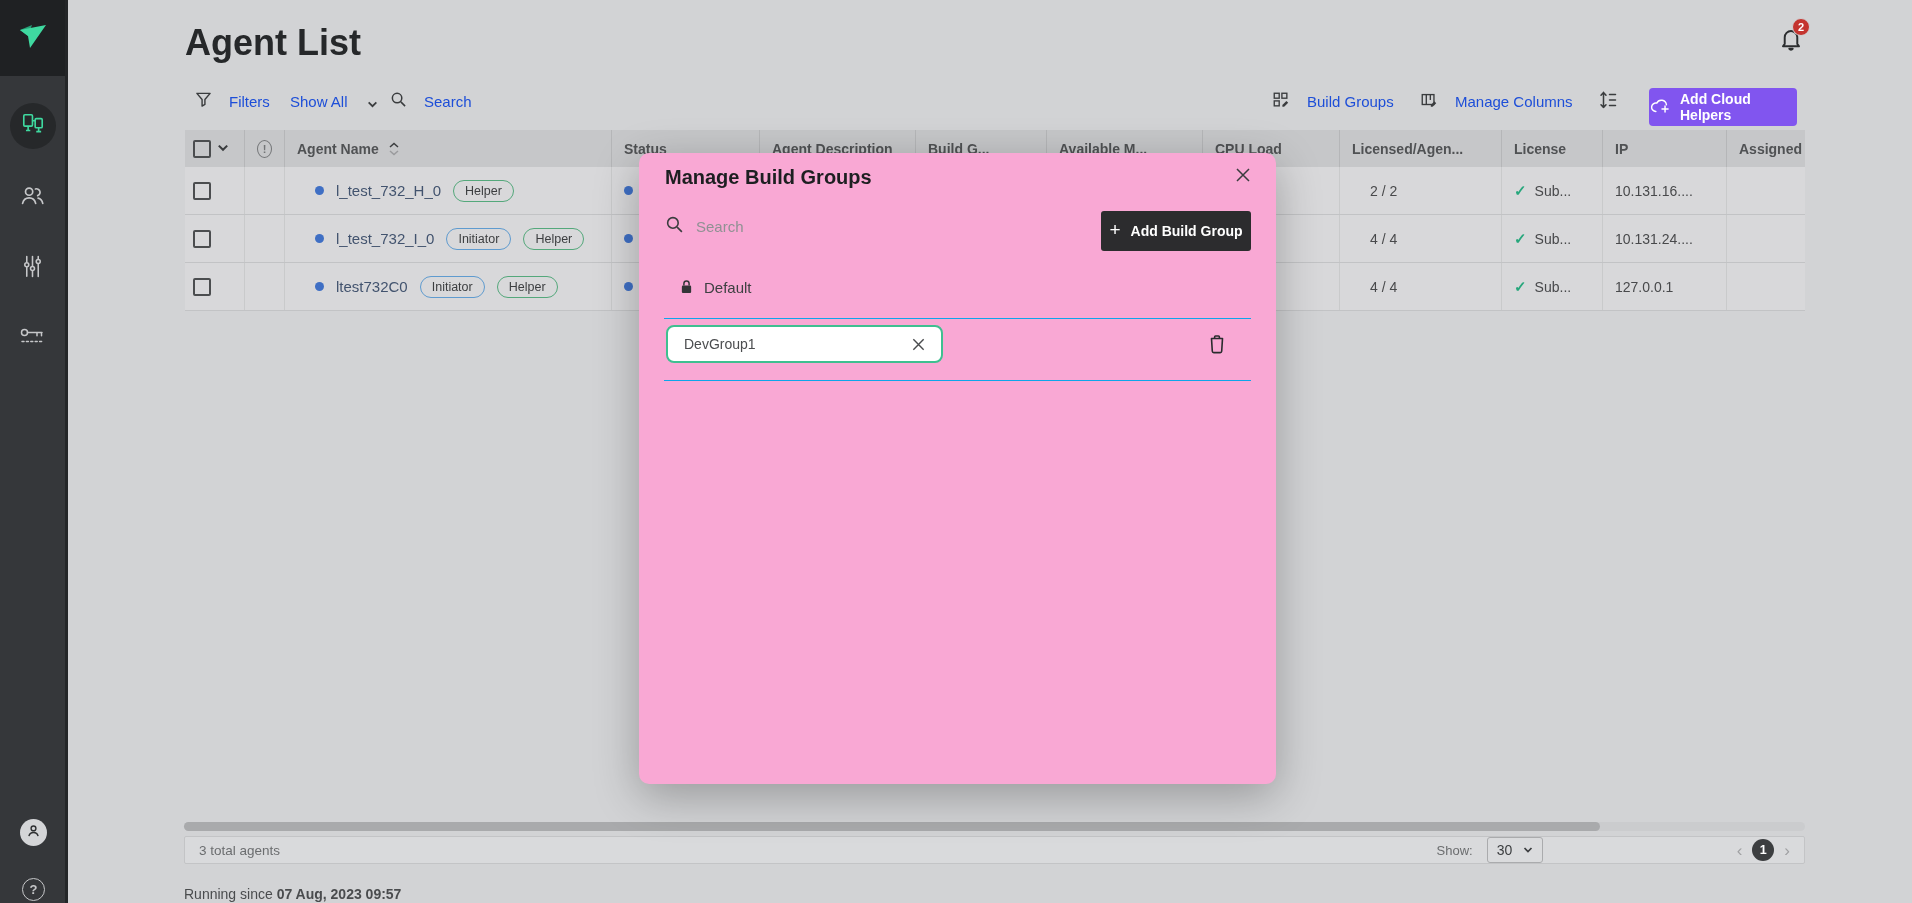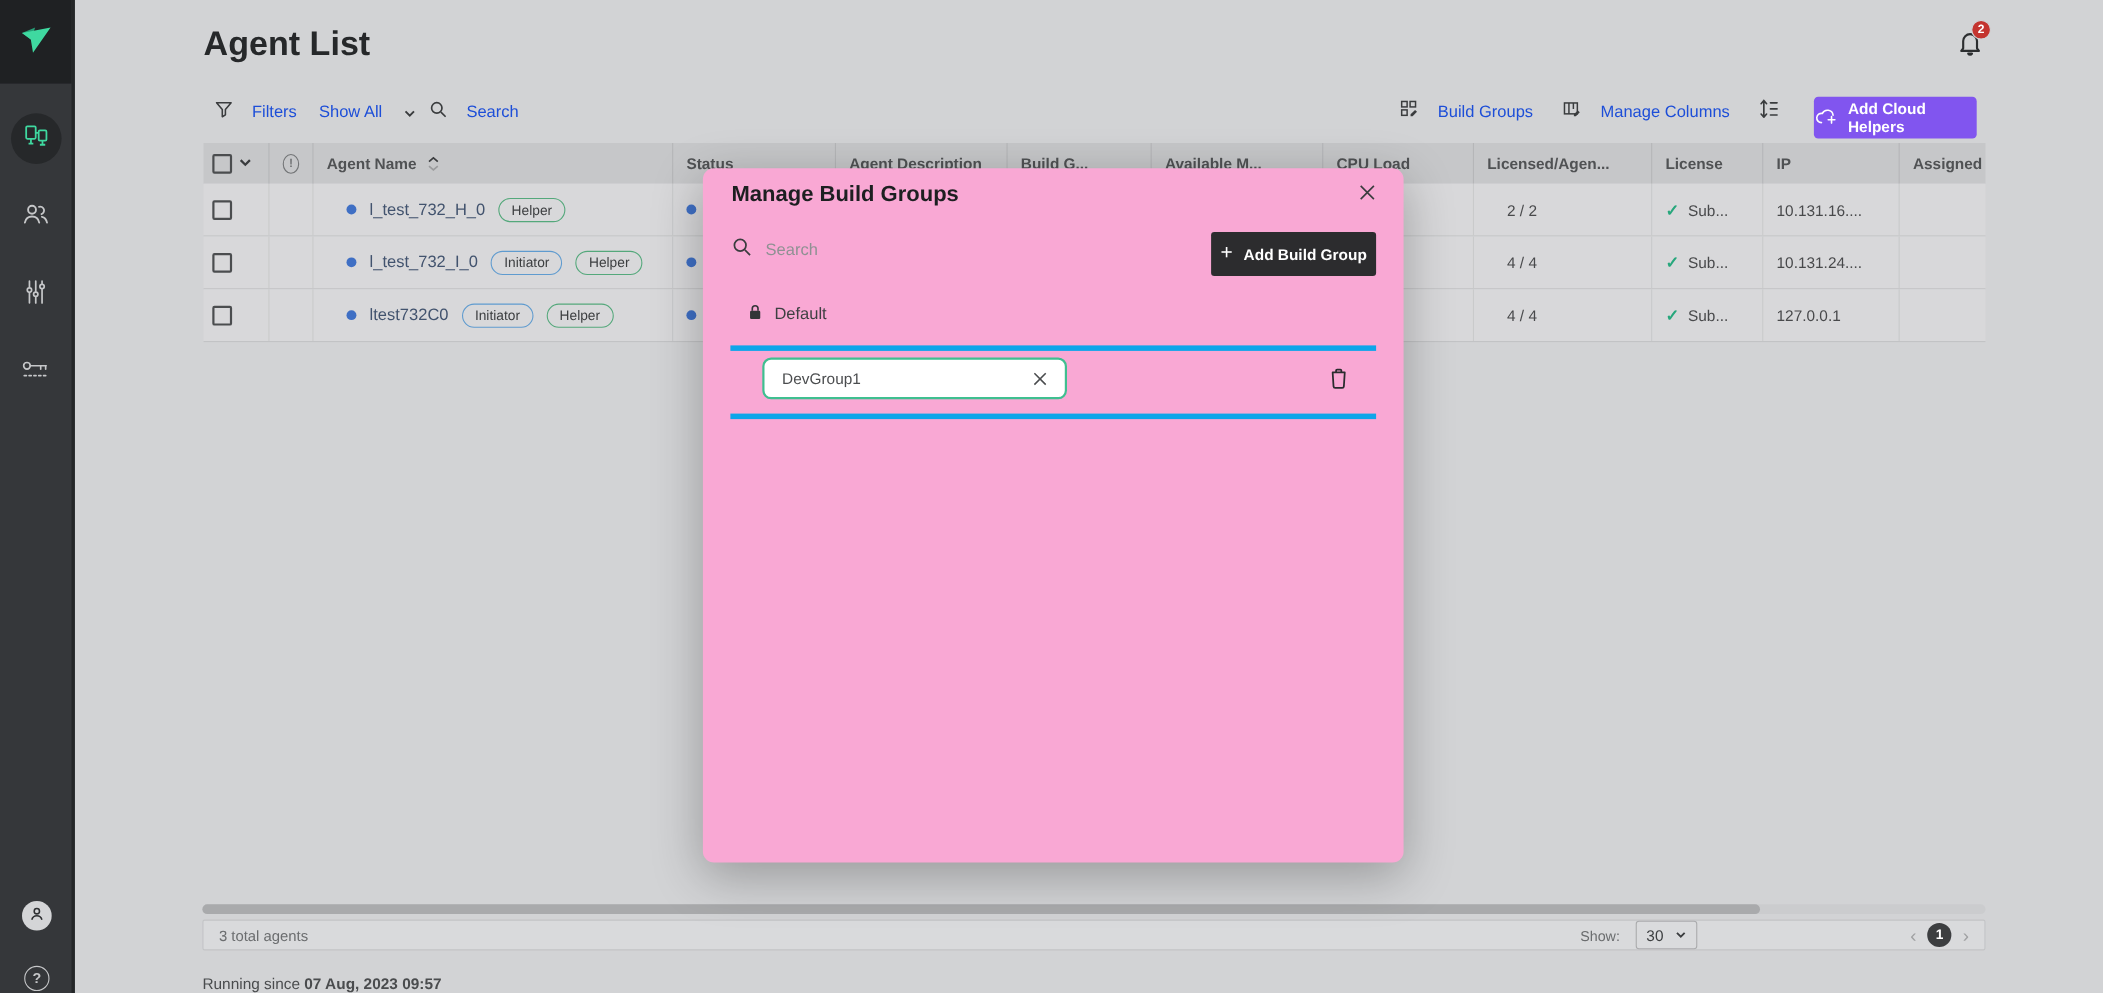--- a/index.html
+++ b/index.html
@@ -10,21 +10,21 @@
 
   
   .sidebar { left:0; top:0; width:68px; height:903px; background:#35373a; border-right:3px solid #242628; }
   .logo-block { left:0; top:0; width:65px; height:76px; background:#1f2123; display:flex; align-items:center; justify-content:center; }
   .side-icon { left:0; width:65px; display:flex; align-items:center; justify-content:center; color:#c6c7c9; cursor:pointer; }
   .active-circle { left:10px; top:103px; width:46px; height:46px; border-radius:50%; background:#26282a; display:flex; align-items:center; justify-content:center; cursor:pointer; }
   .avatar-circle { left:20px; top:819px; width:27px; height:27px; border-radius:50%; background:#d4d5d7; display:flex; align-items:center; justify-content:center; cursor:pointer; }
   .help-circle { left:22px; top:878px; width:23px; height:23px; border-radius:50%; border:1.6px solid #c6c7c9; color:#c6c7c9; display:flex; align-items:center; justify-content:center; font-size:13px; font-weight:bold; cursor:pointer; }
 
   
-  .page-title { left:185px; top:22px; font-size:31px; font-weight:bold; color:#26282a; }
+  .page-title { left:185px; top:22px; font-size:36px; font-weight:bold; color:#26282a; }
   .bell { left:1778px; top:26px; width:26px; height:26px; color:#2c2e30; cursor:pointer; }
   .bell-badge { left:1792px; top:18px; min-width:18px; height:18px; border-radius:9px; background:#c4342f; color:#fff; font-size:11px; font-weight:bold; display:flex; align-items:center; justify-content:center; border:1px solid #d2d3d5; }
   .tool { display:flex; align-items:center; gap:17px; color:#1d4ed8; font-size:15px; cursor:pointer; height:32px; }
   .chev { width:10px; height:10px; margin-left:2px; }
 
   .btn-purple { left:1649px; top:88px; width:148px; height:38px; background:#8155ef; border-radius:4px; color:#fff; display:flex; align-items:center; justify-content:center; gap:9px; font-size:14px; font-weight:bold; cursor:pointer; }
 
   
   .table { left:185px; top:130px; width:1620px; }
   .t-header { display:grid; grid-template-columns:60px 40px 327px 148px 156px 131px 156px 137px 162px 101px 124px 78px; height:37px; background:#c6c7c9; }
@@ -52,24 +52,24 @@
   .overlay-modal { left:639px; top:153px; width:637px; height:631px; background:#f9a8d4; border-radius:10px; box-shadow:0 12px 45px rgba(0,0,0,0.28); z-index:20; }
   .modal-title { left:26px; top:13px; font-size:20px; font-weight:bold; color:#1d1f21; position:absolute; }
   .modal-close { right:22px; top:13px; width:22px; height:22px; position:absolute; color:#3a3c3e; cursor:pointer; display:flex; align-items:center; justify-content:center; }
   .modal-search { left:26px; top:62px; position:absolute; display:flex; align-items:center; gap:12px; }
   .modal-search input { border:none; outline:none; font-size:15px; color:#3a3c3e; width:220px; background:transparent; font-family:inherit; }
   .modal-search input::placeholder { color:#8f9193; }
   .btn-dark { right:25px; top:58px; width:150px; height:40px; position:absolute; background:#2c2c2e; border-radius:3px; color:#fff; display:flex; align-items:center; justify-content:center; gap:10px; font-size:14px; font-weight:bold; cursor:pointer; }
   .btn-dark .plus { font-size:19px; font-weight:normal; margin-top:-2px; }
   .m-table { left:25px; top:104px; width:587px; position:absolute; }
   .m-head { height:36px; background:#f1f1f2; display:flex; align-items:center; padding:0 16px; font-size:14px; font-weight:bold; color:#5d5f61; }
-  .m-row { height:62px; display:flex; align-items:center; padding:0 16px; border-bottom:5px solid #0ea5e9; position:relative; }
+  .m-row { height:62px; display:flex; align-items:center; padding:0 16px; border-bottom:1px solid #0ea5e9; position:relative; }
   .m-row-default { gap:11px; font-size:15px; color:#3e4042; cursor:pointer; }
   .m-row-edit { padding:0; }
-  .edit-input-wrap { position:absolute; left:2px; top:6px; width:277px; height:38px; border:2px solid #3fbf90; border-radius:8px; background:#fff; display:flex; align-items:center;margin-left:27px; }
+  .edit-input-wrap { position:absolute; left:2px; top:6px; width:277px; height:38px; border:2px solid #3fbf90; border-radius:8px; background:#fff; display:flex; align-items:center; }
   .edit-input-wrap input { border:none; outline:none; flex:1; font-size:14px; color:#4b4d4f; padding:0 8px 0 16px; font-family:inherit; background:transparent; }
   .clear-x { width:22px; height:22px; margin-right:12px; color:#4a4c4e; cursor:pointer; display:flex; align-items:center; justify-content:center; flex:none; }
   .trash { position:absolute; right:24px; top:14px; width:20px; height:22px; cursor:pointer; color:#2a2c2e; }
 
   
   .hscroll-track { left:184px; top:822px; width:1621px; height:9px; border-radius:5px; background:#cbccce; }
   .hscroll-thumb { left:184px; top:822px; width:1416px; height:9px; border-radius:5px; background:#a9aaac; cursor:pointer; }
   .footer-bar { left:184px; top:836px; width:1621px; height:28px; background:#d9dadc; border:1px solid #c3c4c6; border-radius:2px; display:flex; align-items:center; justify-content:space-between; padding:0 14px; }
   .footer-left { font-size:13.5px; color:#6b6d6f; }
   .footer-right { display:flex; align-items:center; gap:14px; }

